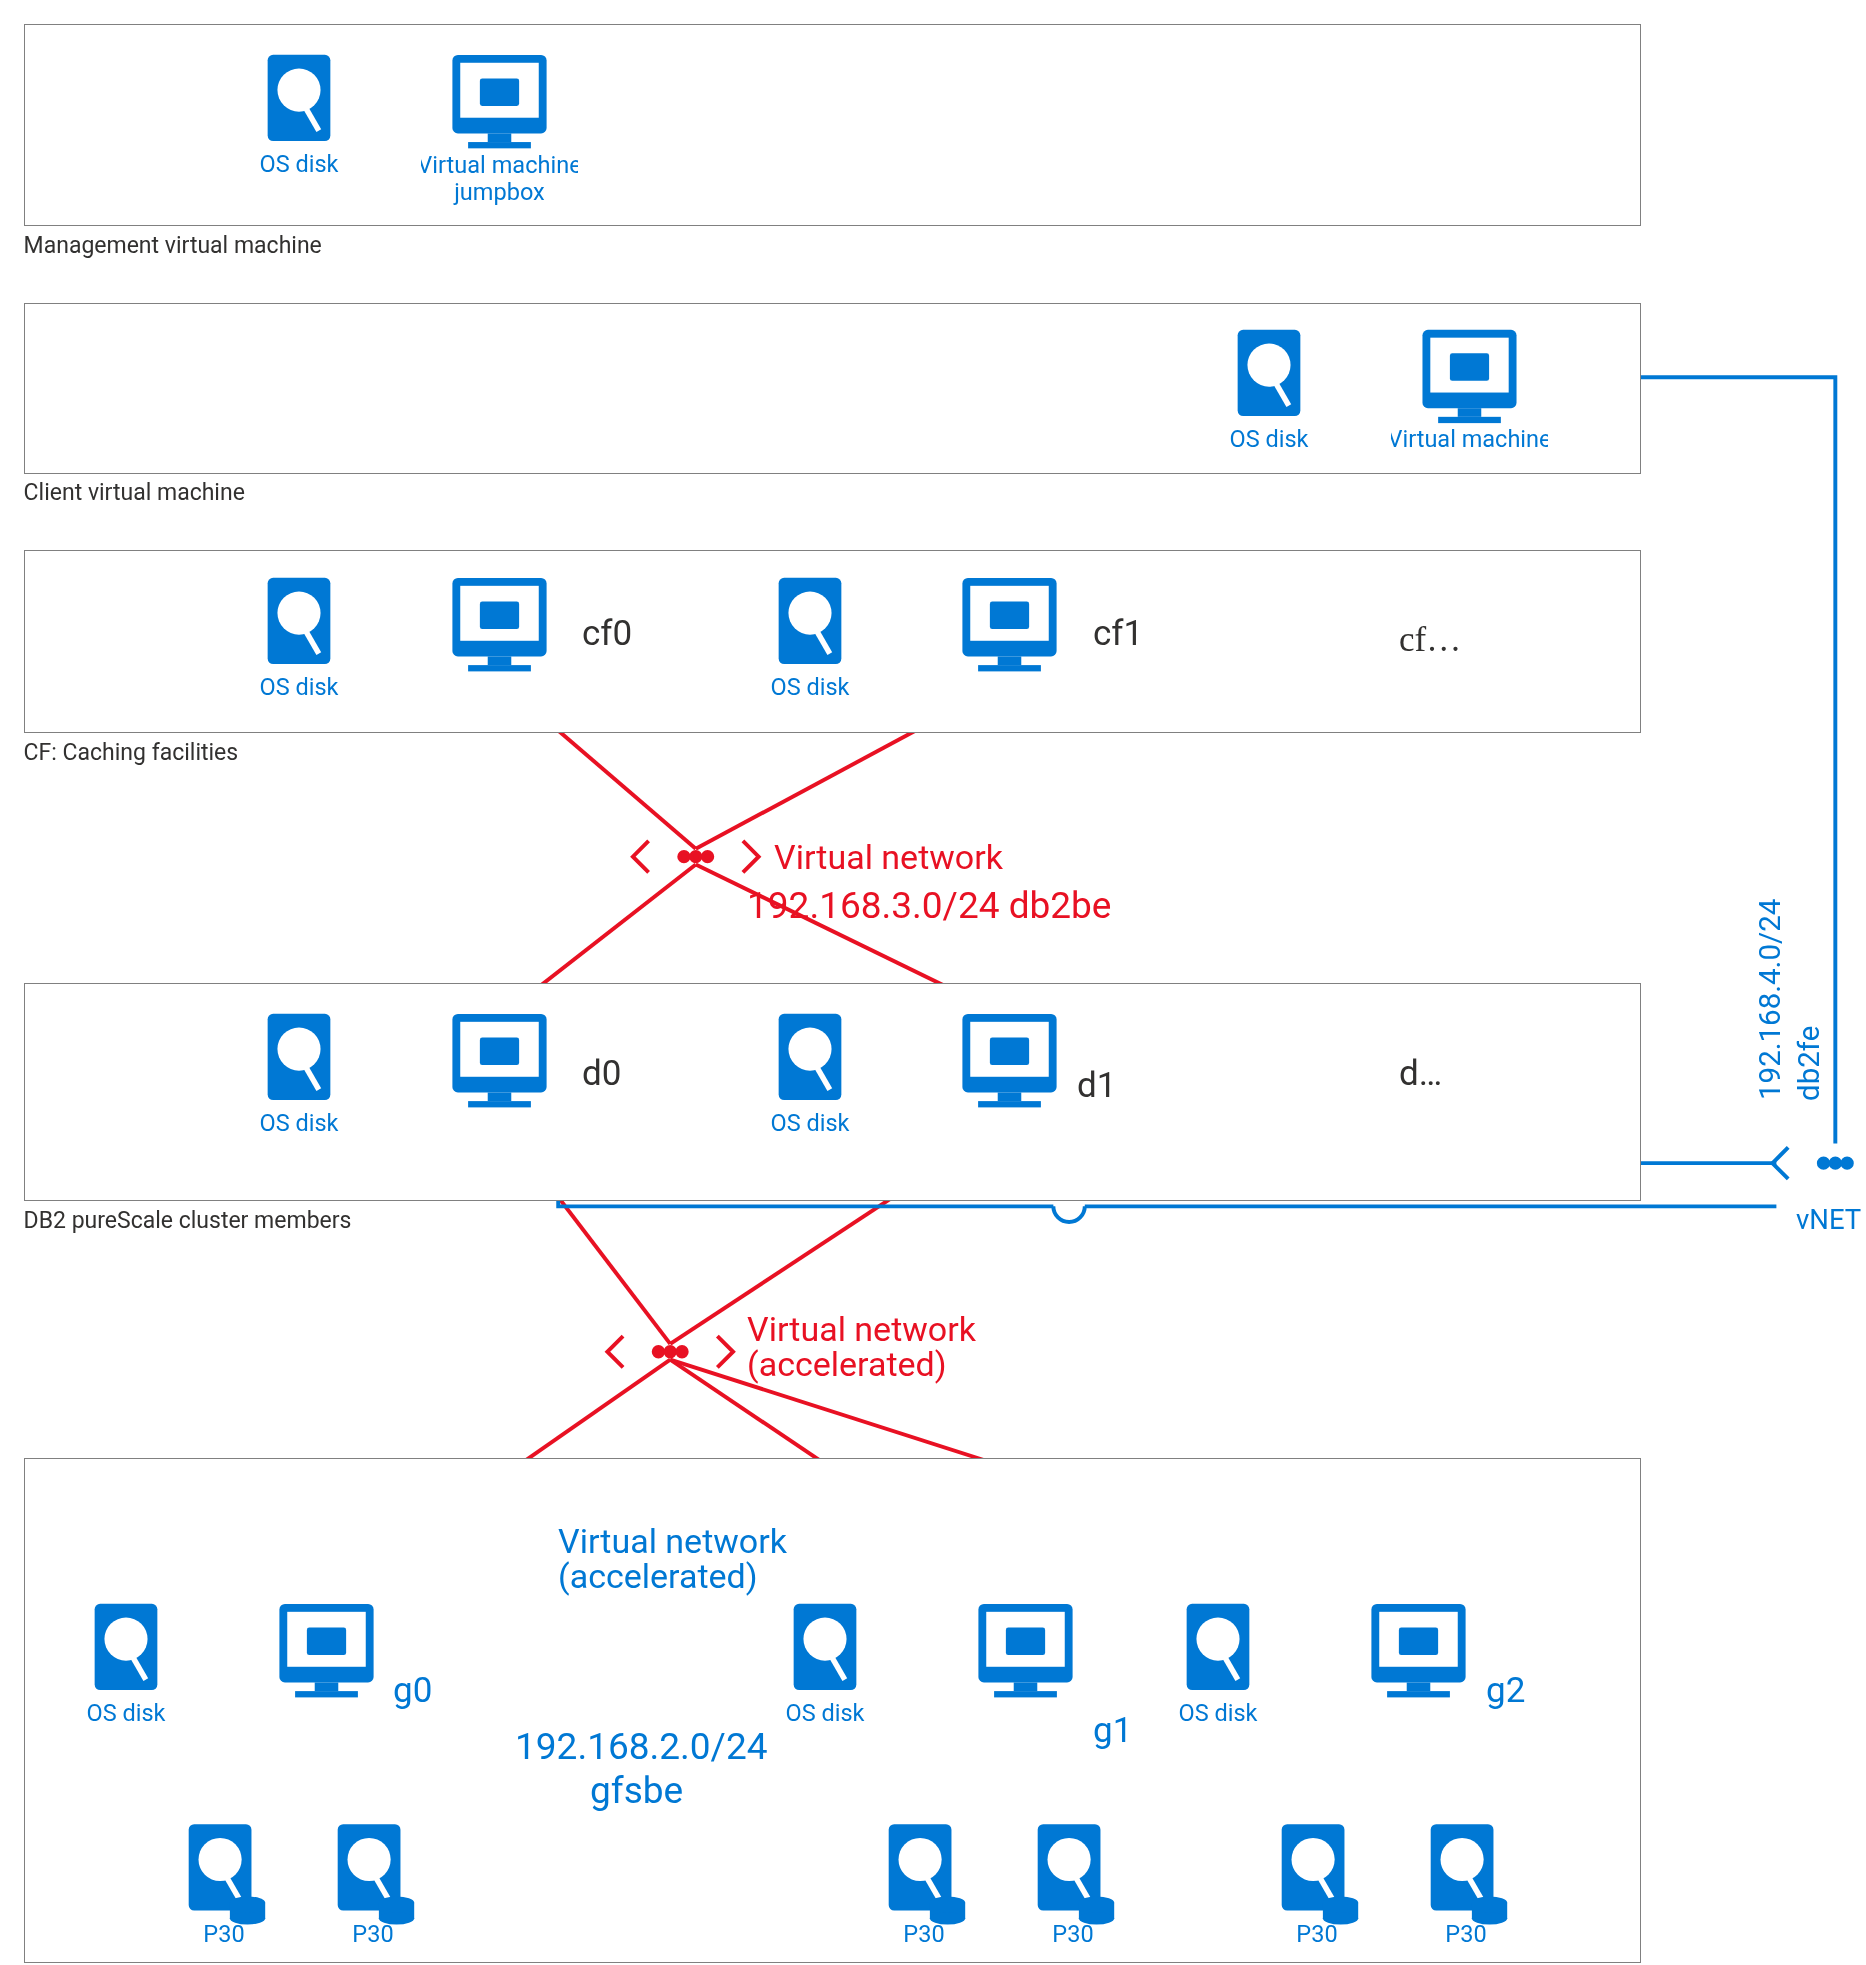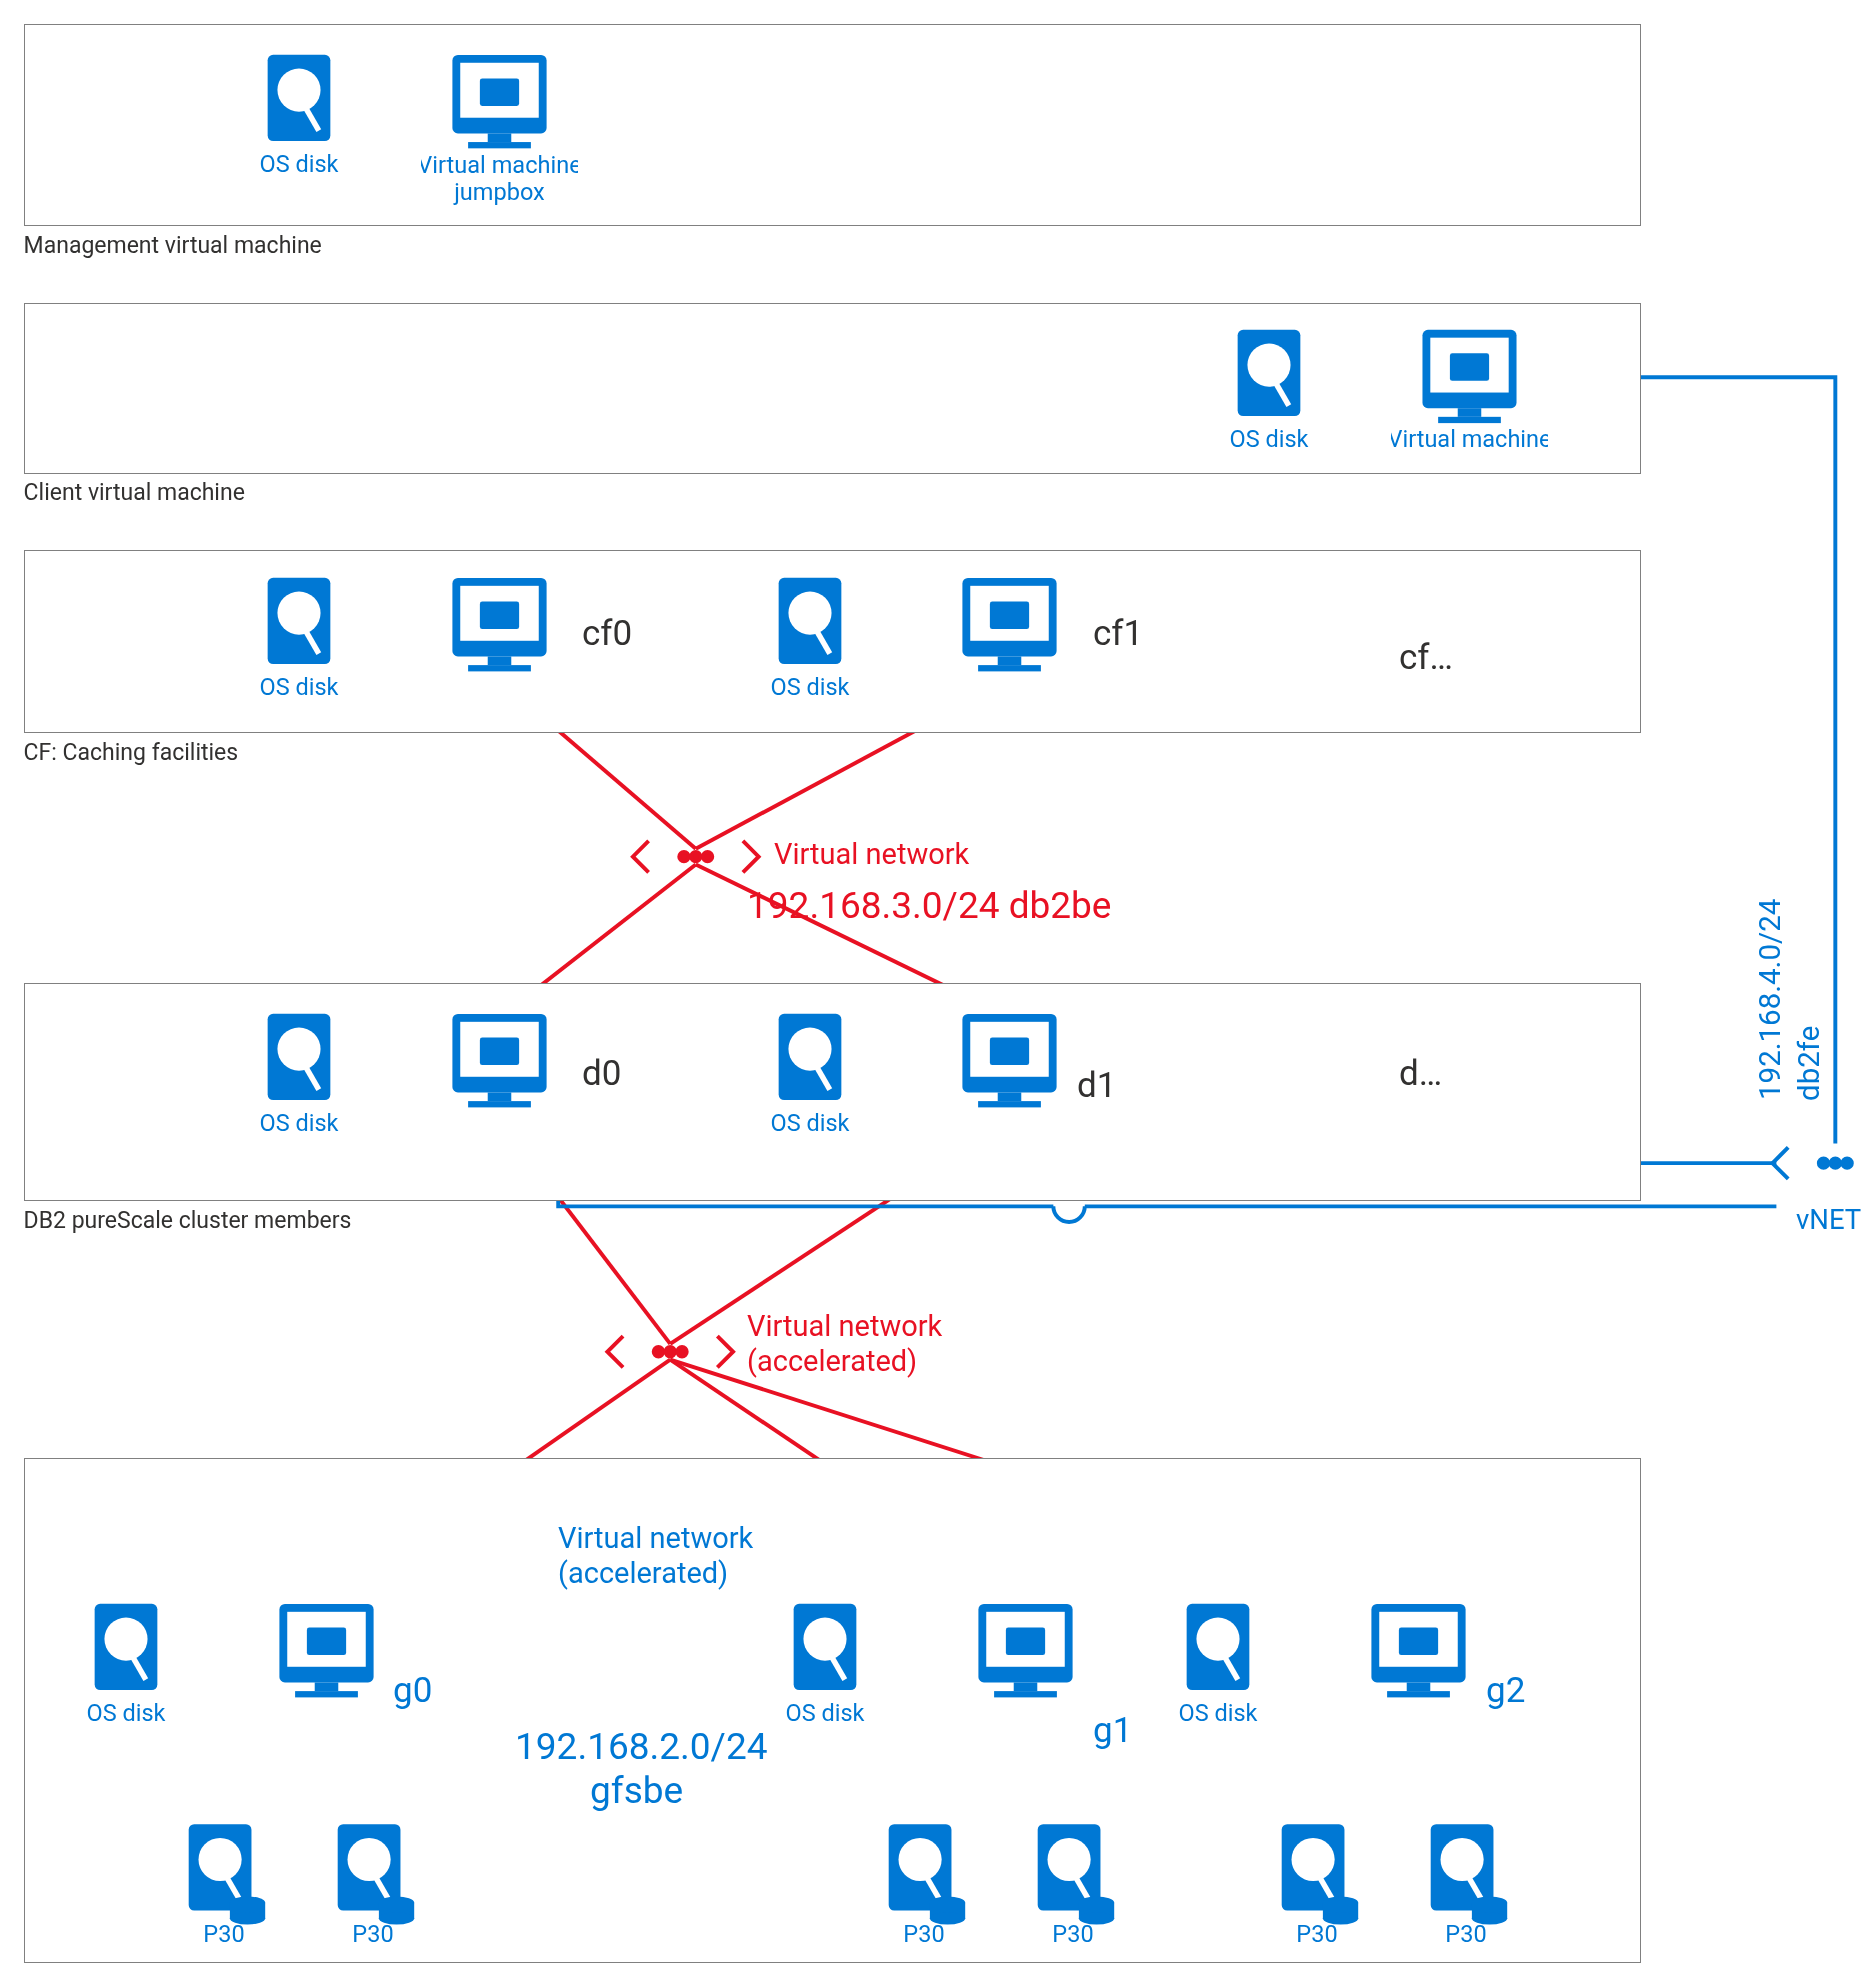--- a/index.html
+++ b/index.html
@@ -27,21 +27,21 @@
     position:absolute;
     font-size:23px;
     color:var(--fg);
   }
   .note{
     position:absolute;
     font-size:31px;
     color:var(--fg);
     line-height:1.25;
   }
-  .vnet-label{position:absolute;color:var(--red);font-size:29px;}
+  .vnet-label{position:absolute;color:var(--red);font-size:34px;}
   .vnet-label.blue{color:var(--blue);}
   .svg-icon{position:absolute;}
   .svg-icon text.cap{font-size:60px;text-anchor:middle;}
   .svg-icon text.cap.blue{fill:var(--blue);}
   .node-label{position:absolute;font-size:35px;color:var(--fg);}
   .vert{
     position:absolute;
     color:var(--blue);
     font-size:29.5px;
     writing-mode:vertical-rl;
@@ -208,21 +208,21 @@
     <text class="cap blue" x="130" y="320">OS disk</text>
   </svg>
   <svg class="svg-icon" style="left:931px;top:570px;" width="157" height="118" viewBox="0 0 400 300">
     <rect x="80" y="20" width="240" height="200" rx="14" fill="var(--blue)"></rect>
       <rect x="100" y="40" width="200" height="140" fill="#fff"></rect>
       <rect x="150" y="80" width="100" height="70" rx="6" fill="var(--blue)"></rect>
       <rect x="170" y="220" width="60" height="22" fill="var(--blue)"></rect>
       <rect x="120" y="242" width="160" height="16" fill="var(--blue)"></rect>
   </svg>
   <div class="node-label" style="left:1093px;top:613px;">cf1</div>
-  <div class="node-label" style="left:1399px;top:637px;">cf…</div>
+  <div class="node-label" style="left:1399px;top:620px;font-family:Liberation Serif, serif;">cf…</div>
 
   <div class="vnet-label" style="left:774px;top:837px;">Virtual network</div>
   <div class="vnet-label" style="left:747px;top:884px;font-size:37px;">192.168.3.0/24 db2be</div>
 
   <div class="section" style="left:23.6px;top:983px;width:1615px;height:216px;"></div>
   <div class="section-label" style="left:23.6px;top:1207px;">DB2 pureScale cluster members</div>
 
   <svg class="svg-icon" style="left:248px;top:1006px;" width="102" height="145" viewBox="0 0 260 370">
     <rect x="50" y="20" width="160" height="220" rx="14" fill="var(--blue)"></rect>
       <circle cx="130" cy="110" r="55" fill="#fff"></circle>

